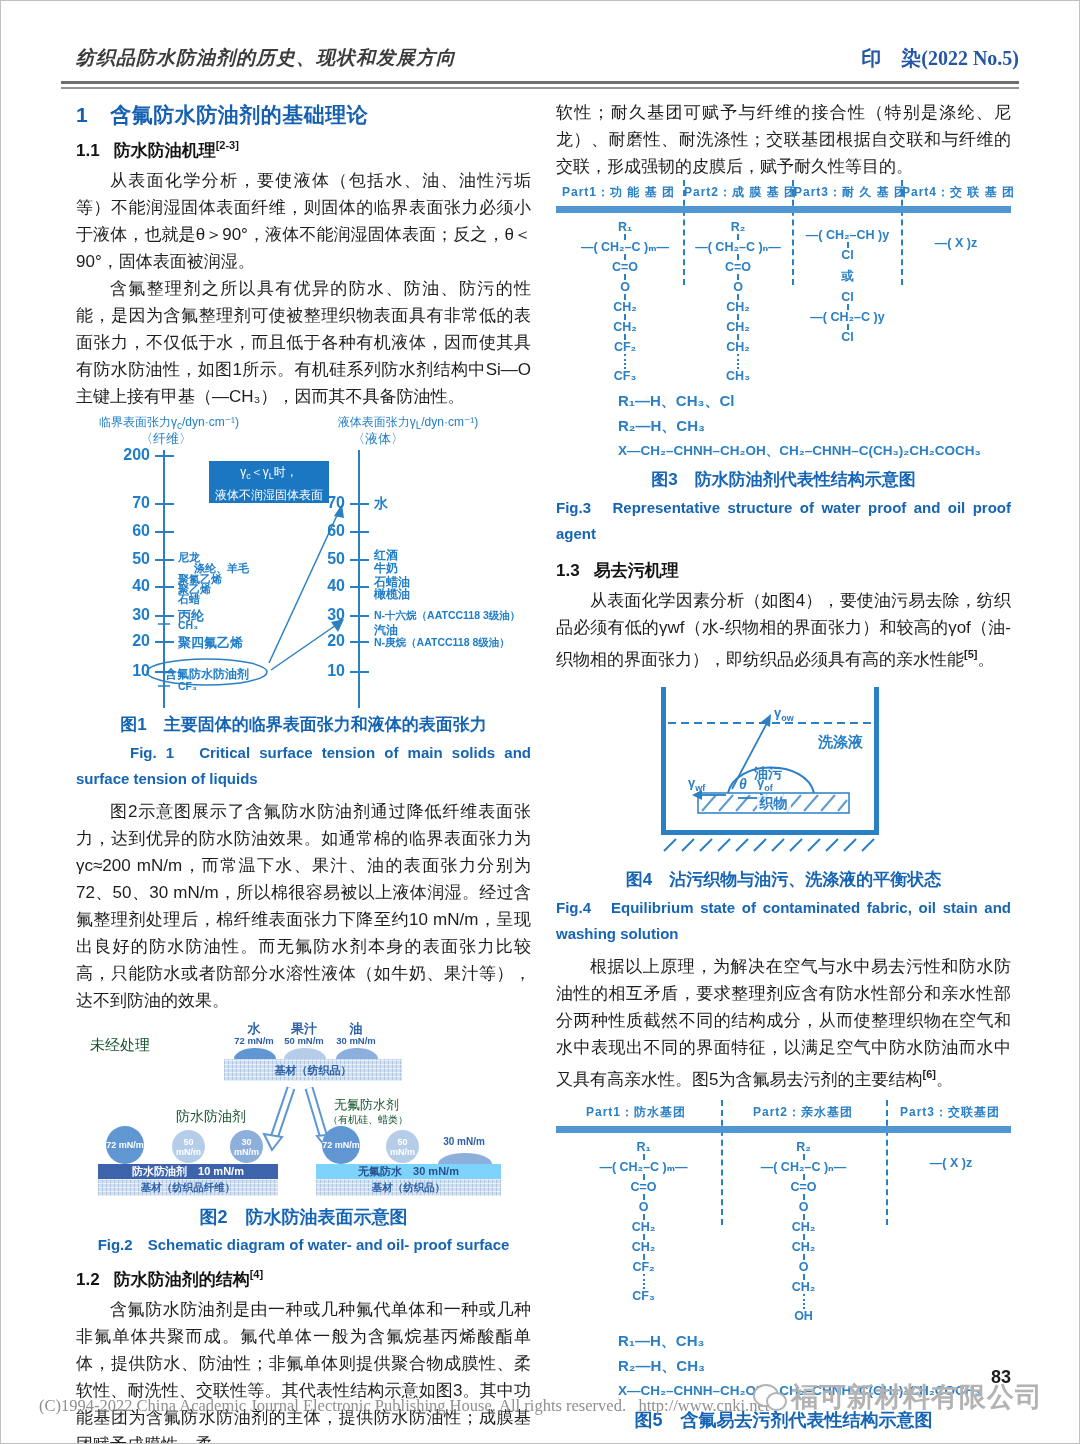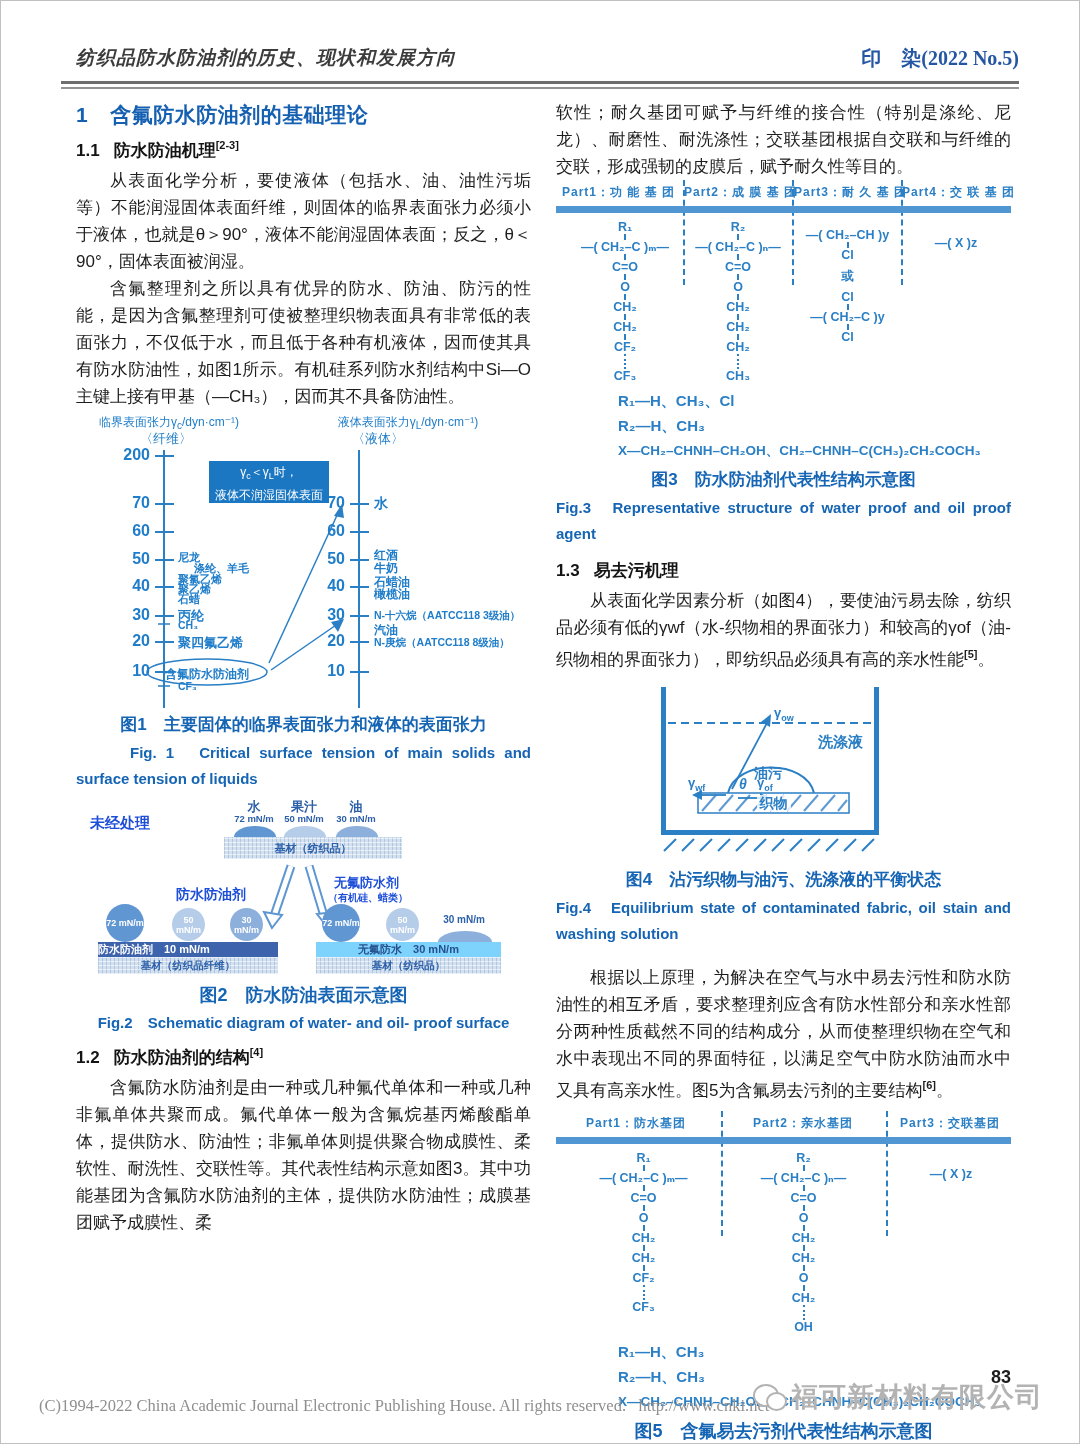--- a/index.html
+++ b/index.html
@@ -33,21 +33,21 @@
   .axsub{font-size:13px;color:#1f7dc9;text-align:center;}
   .tick{font-size:16px;font-weight:bold;color:#1f7dc9;text-align:right;width:42px;}
   .flabel{color:#1f7dc9;font-weight:bold;}
   .notebox{background:#1b77c2;color:#fff;font-size:12px;line-height:19px;text-align:center;}
   .notebox sub{font-size:9px;}
   
   .tex{background-color:#d3e0ef;background-image:repeating-linear-gradient(0deg,rgba(255,255,255,.55) 0 1px,transparent 1px 4px),repeating-linear-gradient(90deg,rgba(120,158,204,.4) 0 1px,transparent 1px 4px);}
   .subtext{color:#2b5fa8;font-weight:bold;text-align:center;}
   .dropflat{border-radius:50% 50% 0 0 / 100% 100% 0 0;}
   .dropc{border-radius:50%;color:#fff;font-weight:bold;font-size:9px;line-height:10px;display:flex;align-items:center;justify-content:center;text-align:center;}
-  .f2lab{color:#1d4ed8;font-weight:bold;}
+  .f2lab{color:#14532d;font-weight:normal;}
   
   .chain{position:absolute;display:flex;flex-direction:column;align-items:center;color:#2a7fc5;font-weight:bold;font-size:12.5px;line-height:14px;white-space:nowrap;}
   .bond{width:2px;height:6px;background:#2a7fc5;}
   .bond.dot{background:none;border-left:2px dotted #2a7fc5;height:15px;width:0;}
   .parthead{font-size:12px;font-weight:bold;color:#2a7fc5;text-align:center;letter-spacing:1px;white-space:nowrap;}
   .dashsep{border-left:2px dashed #2a7fc5;width:0;}
   .partbar{background:#4f96d3;height:7px;}
   .legend{margin:0 0 0 62px;color:#2a7fc5;font-size:15px;line-height:25px;font-weight:bold;}
   .legend.xline{font-size:13.5px;}
   
@@ -155,20 +155,21 @@
       <div class="abs flabel" style="left:298px;top:160px;font-size:12px;">石蜡油</div>
       <div class="abs flabel" style="left:298px;top:172px;font-size:12px;">橄榄油</div>
       <div class="abs flabel" style="left:298px;top:195px;font-size:10.5px;">N-十六烷（AATCC118 3级油）</div>
       <div class="abs flabel" style="left:298px;top:208px;font-size:12px;">汽油</div>
       <div class="abs flabel" style="left:298px;top:222px;font-size:10.5px;">N-庚烷（AATCC118 8级油）</div>
     </div>
 
     <p class="cap-cn">图1　主要固体的临界表面张力和液体的表面张力</p>
     <p class="cap-en indent1">Fig. 1　Critical surface tension of main solids and surface tension of liquids</p>
 
+    <p class="body indent" style="margin-top:6px;">图2示意图展示了含氟防水防油剂通过降低纤维表面张力，达到优异的防水防油效果。如通常棉的临界表面张力为γc≈200 mN/m，而常温下水、果汁、油的表面张力分别为72、50、30 mN/m，所以棉很容易被以上液体润湿。经过含氟整理剂处理后，棉纤维表面张力下降至约10 mN/m，呈现出良好的防水防油性。而无氟防水剂本身的表面张力比较高，只能防水或者防部分水溶性液体（如牛奶、果汁等），达不到防油的效果。</p>
 
     <div class="fig" style="height:180px;margin-top:6px;">
       <svg width="455" height="180">
         <line x1="215" y1="68" x2="198" y2="118" stroke="#5e96d2" stroke-width="9"></line>
         <line x1="215" y1="68" x2="198" y2="118" stroke="#ffffff" stroke-width="5"></line>
         <polygon points="196,130 188,114 206,117" fill="#ffffff" stroke="#5e96d2" stroke-width="2"></polygon>
         <line x1="233" y1="68" x2="248" y2="118" stroke="#5e96d2" stroke-width="9"></line>
         <line x1="233" y1="68" x2="248" y2="118" stroke="#ffffff" stroke-width="5"></line>
         <polygon points="252,130 241,116 259,114" fill="#ffffff" stroke="#5e96d2" stroke-width="2"></polygon>
       </svg>
@@ -185,21 +186,21 @@
       <div class="abs dropflat" style="left:260px;top:28px;width:42px;height:11px;background:#8cafdc;"></div>
       <div class="abs tex subtext" style="left:148px;top:39px;width:178px;height:22px;font-size:11px;line-height:22px;">基材（纺织品）</div>
 
       <div class="abs f2lab" style="left:100px;top:88px;font-size:14px;">防水防油剂</div>
       <div class="abs f2lab" style="left:258px;top:76px;font-size:13px;">无氟防水剂</div>
       <div class="abs f2lab" style="left:252px;top:93px;font-size:10px;">（有机硅、蜡类）</div>
 
       <div class="abs dropc" style="left:30px;top:106px;width:38px;height:38px;background:#6096d2;">72 mN/m</div>
       <div class="abs dropc" style="left:96px;top:110px;width:33px;height:33px;background:#b6cdea;">50 mN/m</div>
       <div class="abs dropc" style="left:154px;top:110px;width:33px;height:33px;background:#8cafdc;">30 mN/m</div>
-      <div class="abs" style="left:22px;top:144px;width:180px;height:22px;background:#3d63ad;color:#fff;font-size:11px;font-weight:bold;text-align:left;line-height:15px;">防水防油剂　10 mN/m</div>
+      <div class="abs" style="left:22px;top:144px;width:180px;height:22px;background:#3d63ad;color:#fff;font-size:11px;font-weight:bold;text-align:center;line-height:15px;">防水防油剂　10 mN/m</div>
       <div class="abs tex subtext" style="left:22px;top:159px;width:180px;height:17px;font-size:10.5px;line-height:17px;">基材（纺织品纤维）</div>
 
       <div class="abs dropc" style="left:246px;top:106px;width:38px;height:38px;background:#6096d2;">72 mN/m</div>
       <div class="abs dropc" style="left:310px;top:110px;width:33px;height:33px;background:#b6cdea;">50 mN/m</div>
       <div class="abs subtext" style="left:358px;top:116px;width:60px;font-size:10px;">30 mN/m</div>
       <div class="abs dropflat" style="left:362px;top:133px;width:54px;height:11px;background:#8cafdc;"></div>
       <div class="abs" style="left:240px;top:144px;width:185px;height:15px;background:#7dd3fc;color:#27508f;font-size:11px;font-weight:bold;text-align:center;line-height:15px;">无氟防水　30 mN/m</div>
       <div class="abs tex subtext" style="left:240px;top:159px;width:185px;height:17px;font-size:10.5px;line-height:17px;">基材（纺织品）</div>
     </div>
 
@@ -328,21 +329,21 @@
       <div class="abs f4lab" style="left:198px;top:84px;font-size:14px;">油污</div>
       <div class="abs f4lab" style="left:132px;top:94px;font-size:13px;"><span>γ</span><sub>wf</sub></div>
       <div class="abs f4lab" style="left:183px;top:95px;font-size:14px;font-style:italic;">θ</div>
       <div class="abs f4lab" style="left:201px;top:94px;font-size:13px;"><span>γ</span><sub>of</sub></div>
       <div class="abs" style="left:142px;top:113px;width:151px;text-align:center;"><span class="f4lab" style="font-size:14px;background:rgba(255,255,255,.8);padding:0 3px;">织物</span></div>
     </div>
 
     <p class="cap-cn">图4　沾污织物与油污、洗涤液的平衡状态</p>
     <p class="cap-en">Fig.4　Equilibrium state of contaminated fabric, oil stain and washing solution</p>
 
-    <p class="body indent" style="margin-top:17px;"><span>根据以上原理，为解决在空气与水中易去污性和防水防油性的相互矛盾，要求整理剂应含有防水性部分和亲水性部分两种性质截然不同的结构成分，从而使整理织物在空气和水中表现出不同的界面特征，以满足空气中防水防油而水中又具有高亲水性。图5为含氟易去污剂的主要结构</span><sup class="ref">[6]</sup><span>。</span></p>
+    <p class="body indent" style="margin-top:6px;"><span>根据以上原理，为解决在空气与水中易去污性和防水防油性的相互矛盾，要求整理剂应含有防水性部分和亲水性部分两种性质截然不同的结构成分，从而使整理织物在空气和水中表现出不同的界面特征，以满足空气中防水防油而水中又具有高亲水性。图5为含氟易去污剂的主要结构</span><sup class="ref">[6]</sup><span>。</span></p>
 
     <div class="fig" style="height:228px;margin-top:8px;">
       <div class="abs parthead" style="left:0;top:4px;width:160px;">Part1：防水基团</div>
       <div class="abs parthead" style="left:168px;top:4px;width:158px;">Part2：亲水基团</div>
       <div class="abs parthead" style="left:333px;top:4px;width:122px;">Part3：交联基团</div>
       <div class="abs dashsep" style="left:165px;top:0;height:125px;"></div>
       <div class="abs dashsep" style="left:330px;top:0;height:125px;"></div>
       <div class="abs partbar" style="left:0;top:26px;width:455px;"></div>
 
       <div class="chain" style="left:25px;top:40px;width:125px;">

